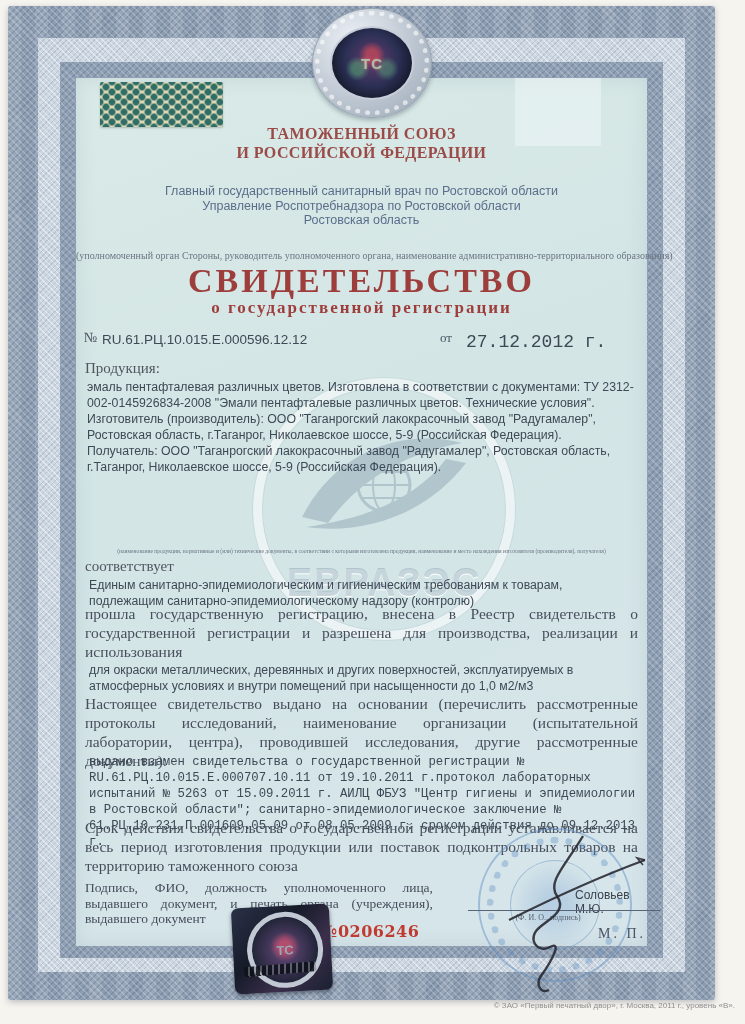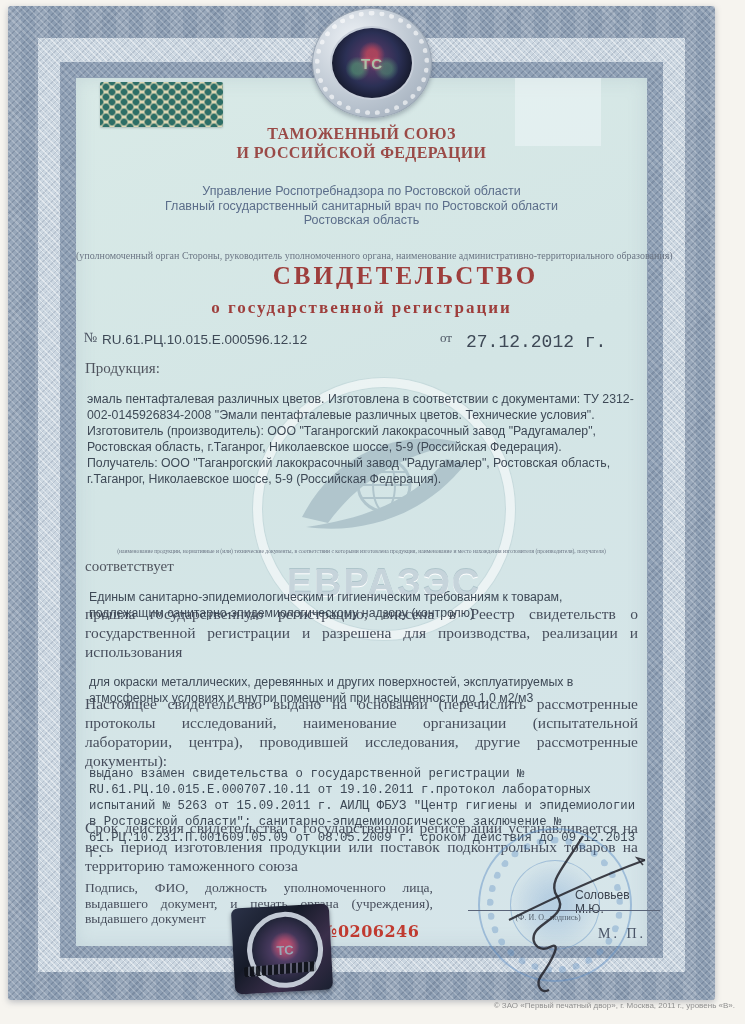--- a/index.html
+++ b/index.html
@@ -62,33 +62,33 @@
     text-shadow:0 1px 0 #fff,0 -1px 0 rgba(150,175,185,.6);}
   
   .paper .blk{position:absolute;}
   .hdr{left:0;top:46px;width:100%;text-align:center;color:#9a4a47;
     font-weight:bold;font-size:16px;line-height:19px;letter-spacing:.4px;}
   .auth{left:0;top:106px;width:100%;text-align:center;color:#5b6d8a;
     font-family:"Liberation Sans","DejaVu Sans",sans-serif;font-size:12.5px;line-height:14.5px;}
   .cap1{left:0;top:172px;width:100%;text-align:center;color:#6b7584;
     font-size:10px;white-space:nowrap;}
   .title{left:0;top:184px;width:100%;text-align:center;color:#9e3e3c;
-    font-weight:bold;font-size:25px;letter-spacing:3px;padding-left:44px;}
+    font-weight:bold;font-size:34px;letter-spacing:3px;}
   .subtitle{left:0;top:220px;width:100%;text-align:center;color:#9e3e3c;
     font-weight:bold;font-size:17px;letter-spacing:2px;}
   .numrow{left:0;top:252px;width:100%;height:20px;color:#434c59;}
   .numrow .no{position:absolute;left:8px;top:0;font-size:14px;color:#4c5563;}
   .numrow .num{position:absolute;left:26px;top:2px;
     font-family:"Liberation Sans","DejaVu Sans",sans-serif;font-size:13.5px;color:#3e4956;}
   .numrow .ot{position:absolute;left:364px;top:0;font-size:13px;color:#4c5563;}
   .numrow .date{position:absolute;left:390px;top:2px;
     font-family:Liberation Mono, monospace;font-size:18px;color:#3e4956;}
   .flabel{color:#50555f;font-size:15px;}
   .fill{font-family:"Liberation Sans","DejaVu Sans",sans-serif;color:#3e4956;
-    font-size:12.3px;line-height:16px;margin-top:12px;}
+    font-size:12.3px;line-height:16px;}
   .serifp{color:#474e5c;font-size:15.5px;line-height:19px;text-align:justify;}
   .cap2{left:0;top:470px;width:100%;text-align:center;color:#6b7584;
     font-size:5.6px;white-space:nowrap;letter-spacing:0;}
   .prod-label{left:9px;top:282px;}
   .prod-text{left:11px;top:301px;width:547px;}
   .sootv{left:9px;top:480px;}
   .compl{left:13px;top:499px;width:540px;}
   .proshla{left:9px;top:526px;width:553px;}
   .usage{left:13px;top:584px;width:540px;}
   .nastoy{left:9px;top:616px;width:553px;}
@@ -154,22 +154,22 @@
       </svg>
       <div class="wm-text">ЕВРАЗЭС</div>
     </div>
 
     <div class="blk hdr">
       <div>ТАМОЖЕННЫЙ СОЮЗ</div>
       <div>И РОССИЙСКОЙ ФЕДЕРАЦИИ</div>
     </div>
 
     <div class="blk auth">
+      <div>Главный государственный санитарный врач по Ростовской области</div>
       <div>Управление Роспотребнадзора по Ростовской области</div>
-      <div>Главный государственный санитарный врач по Ростовской области</div>
       <div>Ростовская область</div>
     </div>
 
     <div class="blk cap1">(уполномоченный орган Стороны, руководитель уполномоченного органа, наименование административно-территориального образования)</div>
 
     <div class="blk title">СВИДЕТЕЛЬСТВО</div>
     <div class="blk subtitle">о государственной регистрации</div>
 
     <div class="blk numrow">
       <span class="no">№</span>

